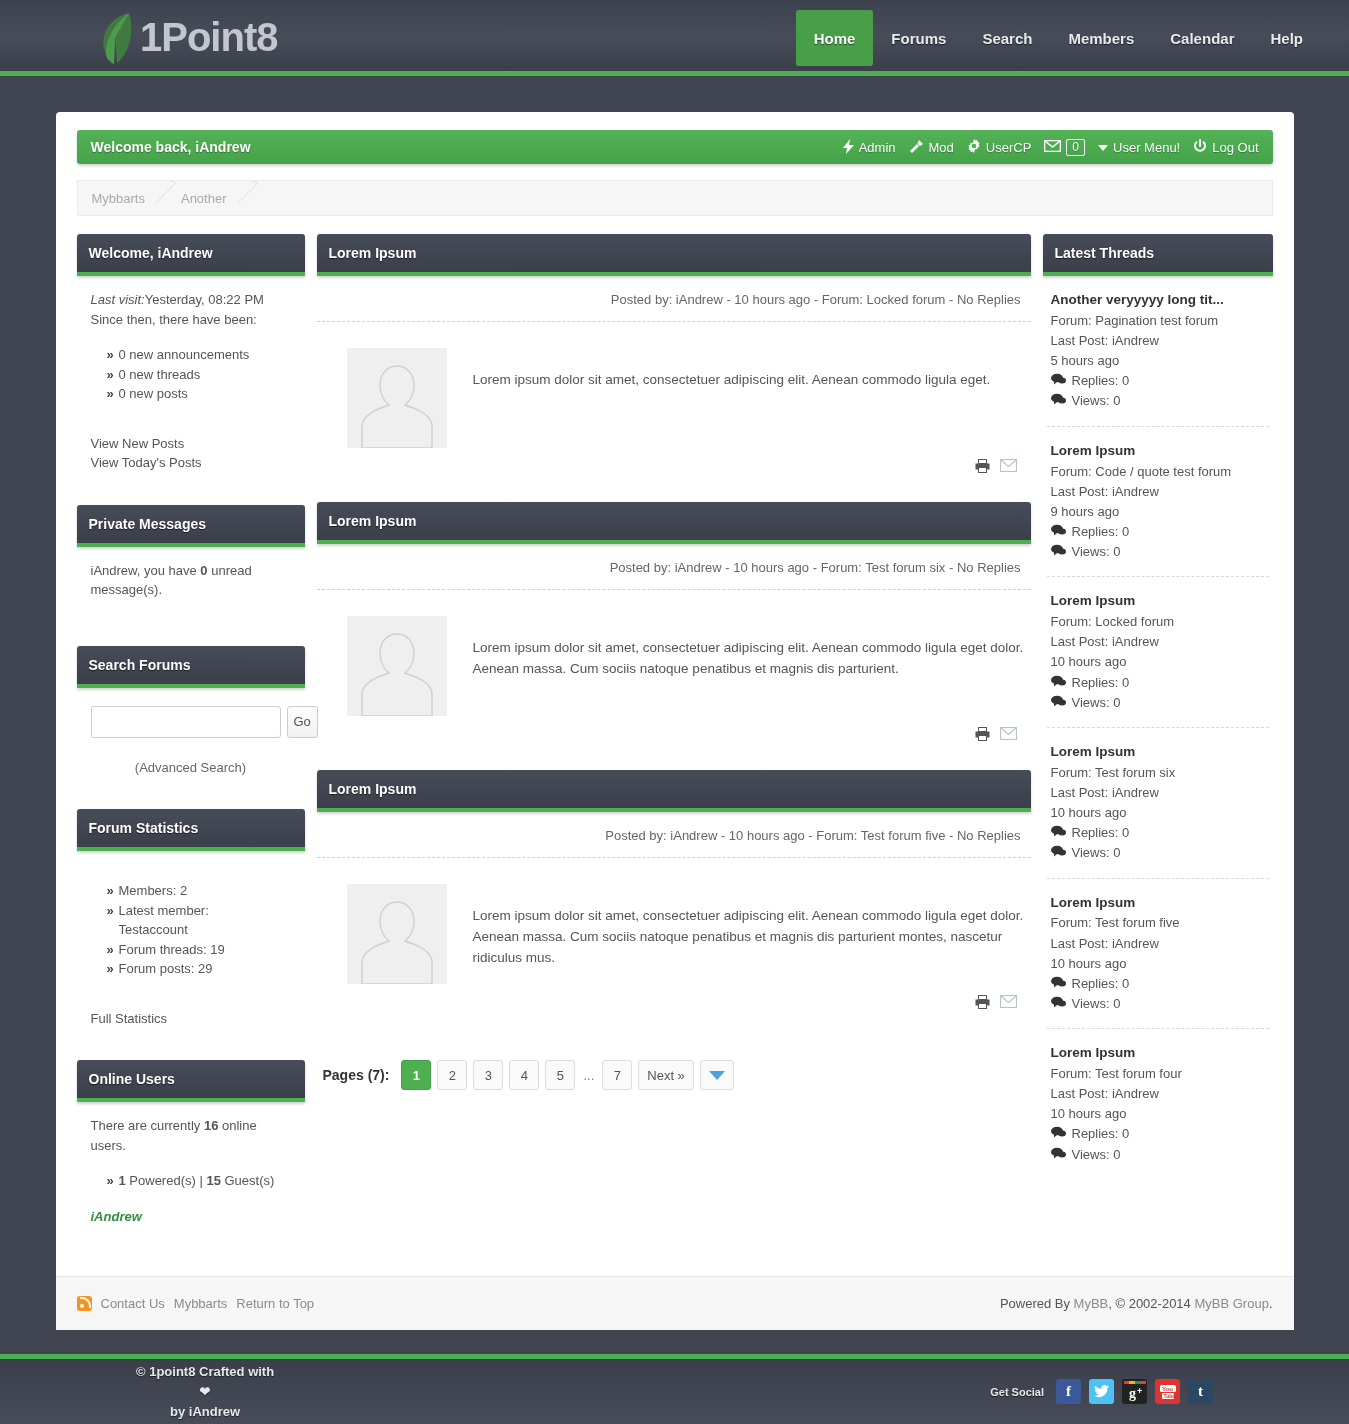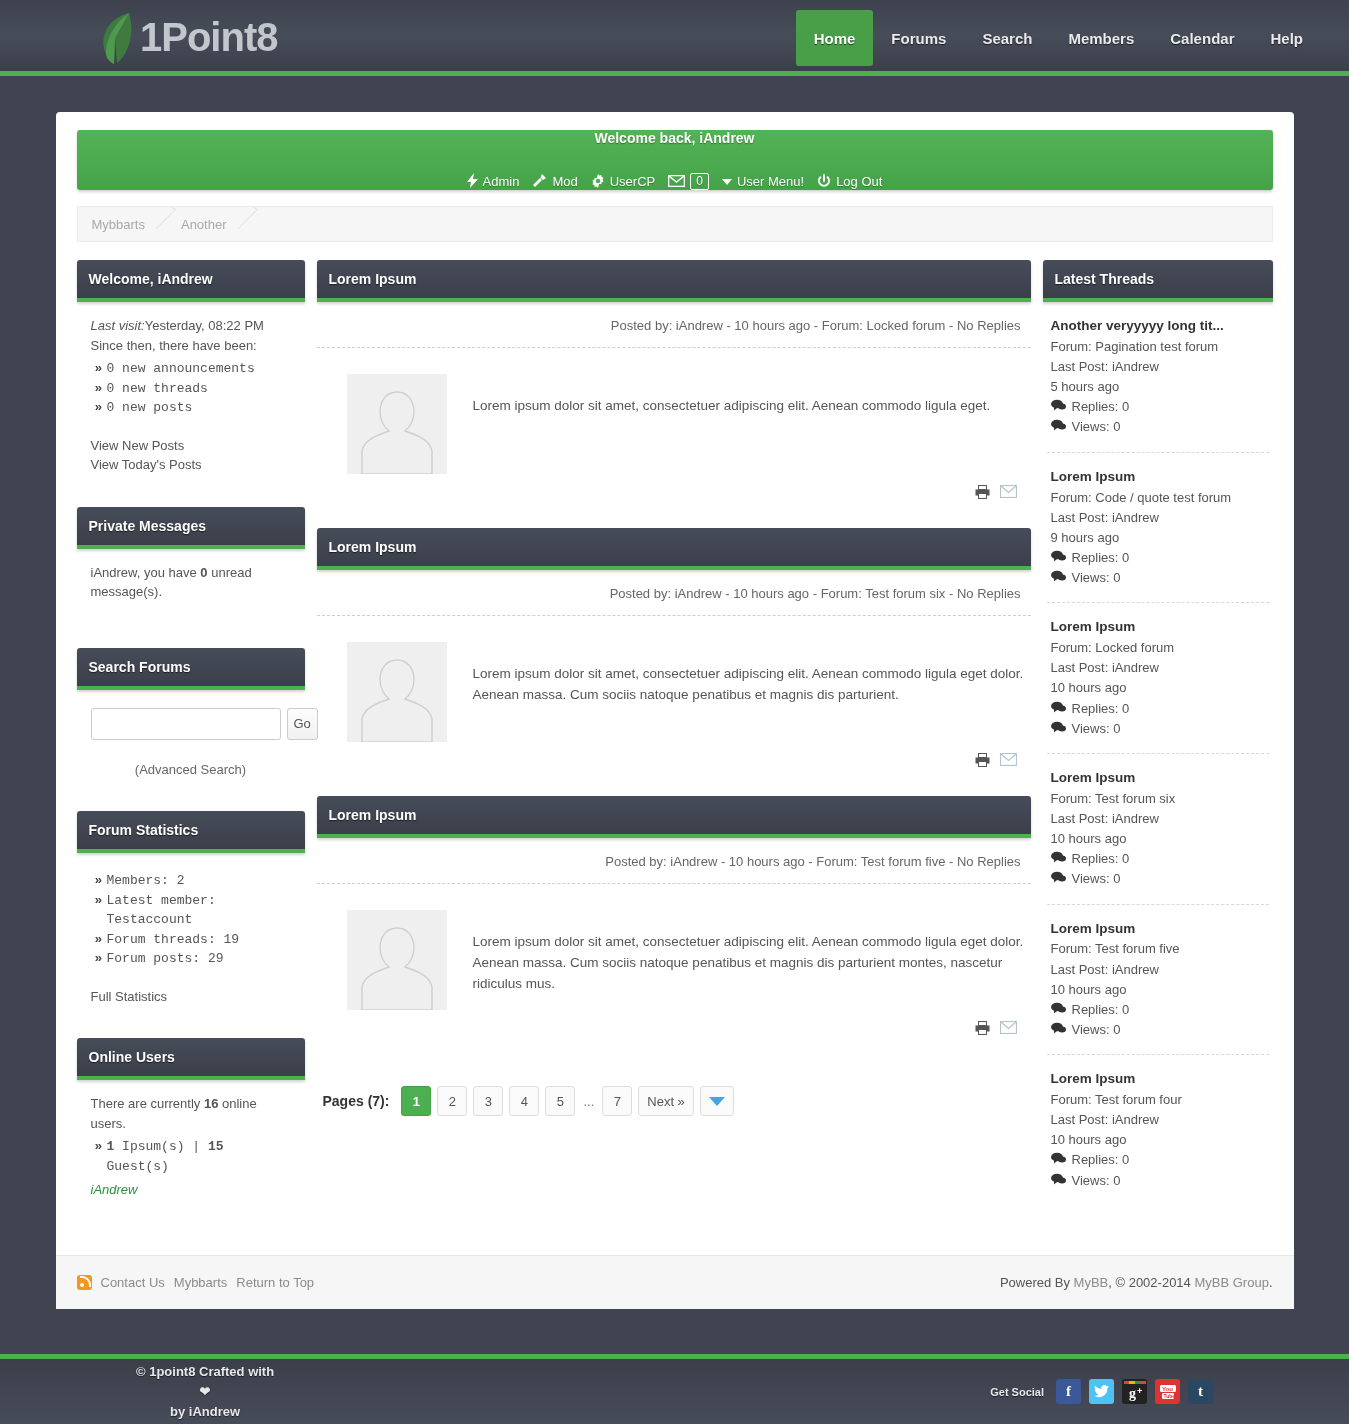--- a/index.html
+++ b/index.html
@@ -52,25 +52,24 @@
     padding:18px 21px 0 21px;
     min-height:1050px;
     position:relative;
   }
 
   
   #welcome-bar{
     background:#4caf50;
     background:linear-gradient(to bottom,#53b356 0%,#45a249 100%);
     border-radius:3px;
-    height:60px;
+    height:34px;
     display:flex; align-items:center; justify-content:space-between;
     padding:0 14px;
     box-shadow:0 2px 3px rgba(0,0,0,.18);
-    flex-direction:column;
   }
   #welcome-text{
     color:#fff; font-weight:bold; font-size:14px;
     text-shadow:0 1px 1px rgba(0,0,0,.35);
   }
   #user-links{ display:flex; align-items:center; gap:13px; }
   #user-links .ul-item{
     display:flex; align-items:center; gap:5px;
     color:#fff; font-size:13px; text-decoration:none;
     text-shadow:0 1px 1px rgba(0,0,0,.3);
@@ -125,21 +124,21 @@
   }
   .block-title span{
     color:#fff; font-weight:bold; font-size:14px;
     text-shadow:0 1px 1px rgba(0,0,0,.6);
   }
   .block-body{
     padding:14px 14px 0 14px;
     font-size:13px; color:#555; line-height:1.5;
   }
   .block-body a{ color:#555; text-decoration:none; }
-  .arrow-li{ margin:4px; padding:0; list-style:none;font-family:Liberation Mono, monospace; }
+  .arrow-li{ margin:16px; padding:0; list-style:none; }
   .arrow-li li{ position:relative; padding-left:12px; }
   .arrow-li li:before{
     content:"\00bb"; position:absolute; left:0; top:0;
     color:#444; font-weight:bold;
   }
   .gap{ height:14px; }
   .em-it{ font-style:italic; }
 
   
   #search-row{ display:flex; gap:6px; align-items:stretch; margin-top:4px; }
@@ -433,23 +432,23 @@
 
       <div class="block">
         <div class="block-title">
           <span>Online Users</span>
         </div>
         <div class="block-body">
           <div>
             <span>There are currently </span><b>16</b><span> online users.</span>
           </div>
           <ul class="arrow-li">
-            <li><b>1</b><span> Ipsum(s) | </span><b>15</b><span> Guest(s)</span></li>
+            <li><b>1</b><span> Powered(s) | </span><b>15</b><span> Guest(s)</span></li>
           </ul>
-          <div><a style="color:#2f8f3f;font-weight:normal;font-style:italic;">iAndrew</a></div>
+          <div><a style="color:#2f8f3f;font-weight:bold;font-style:italic;">iAndrew</a></div>
         </div>
       </div>
 
     </div>
 
     <div id="col-main">
 
       <div class="post-block">
         <div class="block-title">
           <span>Lorem Ipsum</span>

